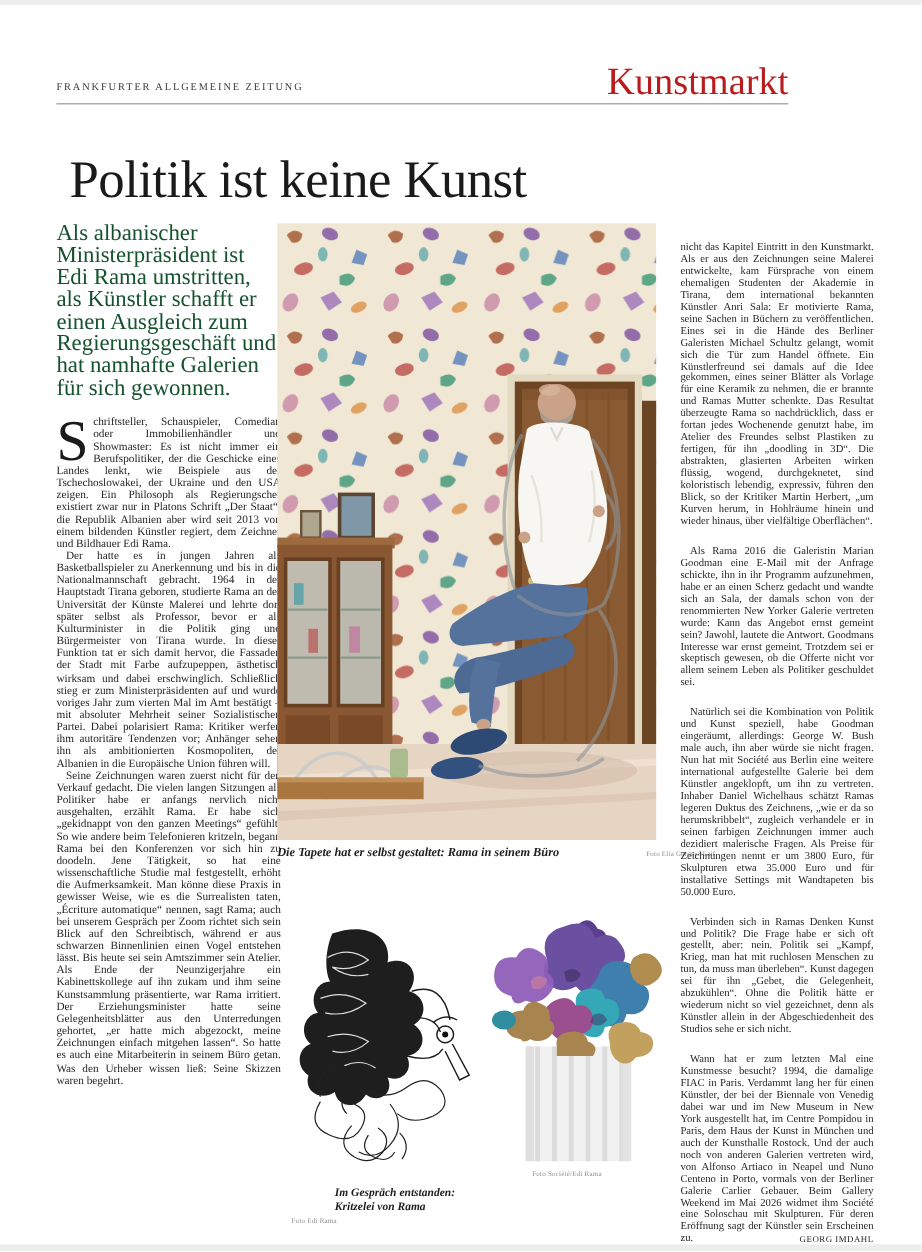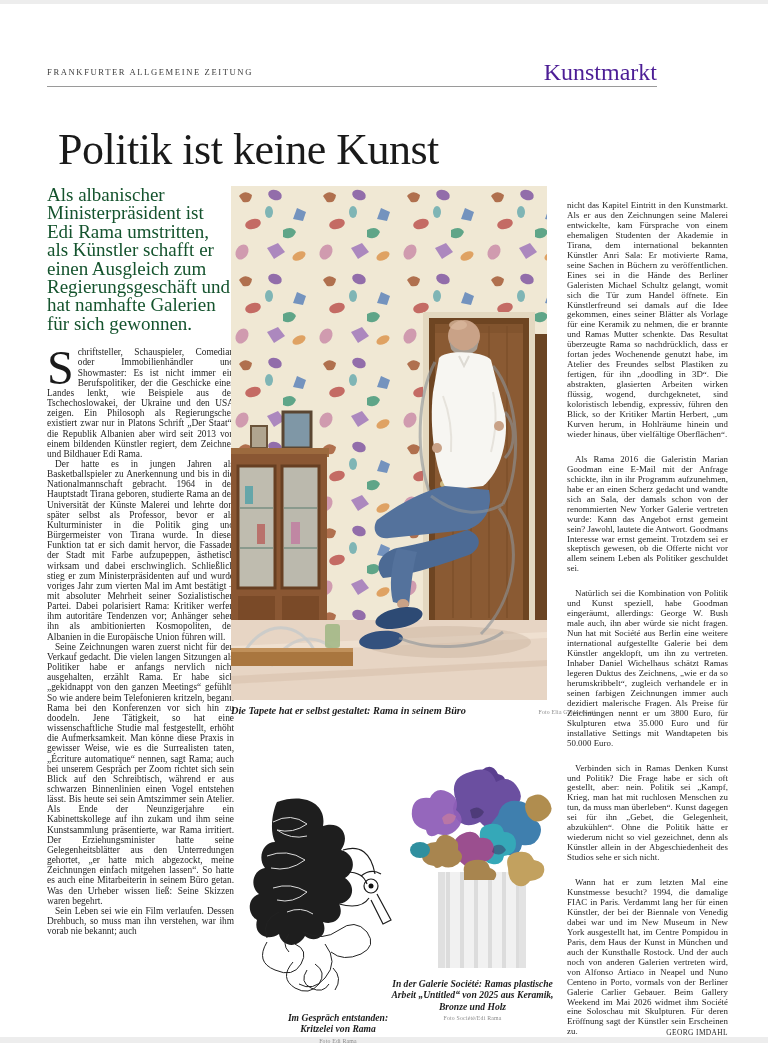--- a/index.html
+++ b/index.html
@@ -4,21 +4,21 @@
 <style>
   html,body{margin:0;padding:0;background:#ffffff;}
   .page{position:relative;width:768px;height:1043px;background:#ffffff;overflow:hidden;
         font-family:"Liberation Serif", serif;color:#262626;padding-left:24px;}
   .edge-top{position:absolute;left:0;top:0;width:100%;height:4px;background:#ededed;}
   .edge-right{position:absolute;right:0;top:0;width:12px;height:100%;background:#ededed;}
   .edge-bottom{position:absolute;left:0;bottom:0;width:100%;height:6px;background:#ededed;}
 
   .masthead{position:absolute;left:47px;top:46px;width:610px;height:36px;}
   .paper-name{position:absolute;left:0;bottom:5px;font-size:8.6px;letter-spacing:1.6px;color:#3c3c3c;}
-  .section-name{position:absolute;right:0;bottom:-4px;font-size:24px;color:#4c1d95;}
+  .section-name{position:absolute;right:0;bottom:-4px;font-size:32px;color:#b91c1c;}
   .rule{position:absolute;left:47px;top:86px;width:610px;height:1px;background:#9a9a9a;}
 
   .headline{position:absolute;left:46px;top:112px;margin:12px;font-size:44px;font-weight:400;
             letter-spacing:-0.5px;color:#1a1a1a;}
 
   .col{position:absolute;top:186px;}
   .col-left{left:47px;width:187px;}
   .col-right{left:567px;width:161px;}
   .standfirst{margin:0 0 14px 0;font-size:19px;line-height:18.4px;color:#14532d;}
   .body{margin:0;font-size:9.4px;line-height:10.15px;text-align:justify;color:#262626;}
@@ -27,21 +27,21 @@
   .dropcap{float:left;font-size:48px;line-height:37px;padding:2px 4px 0 0;color:#1a1a1a;}
   .byline{float:right;font-size:7.4px;letter-spacing:0.4px;color:#1f1f1f;padding-top:1px;}
 
   figure{margin:0;padding:0;}
   .figure-main{position:absolute;left:231px;top:186px;width:365px;}
   .figure-main svg{display:block;}
   .figcap-row{margin-top:5px;display:flex;justify-content:space-between;align-items:baseline;}
   .cap{font-size:10.3px;font-style:italic;font-weight:bold;color:#1d1d1d;}
   .credit{font-size:5.8px;color:#8c8c8c;letter-spacing:0.2px;white-space:nowrap;}
 
-  .figure-sketch{position:absolute;left:243px;top:792px;width:190px;text-align:center;}
+  .figure-sketch{position:absolute;left:243px;top:768px;width:190px;text-align:left;}
   .figure-sculpt{position:absolute;left:390px;top:760px;width:165px;text-align:center;}
   .cap-center{display:block;margin:6px auto 0 auto;font-size:9.6px;line-height:11.4px;
               font-style:italic;font-weight:bold;color:#1d1d1d;}
   .figure-sketch .cap-center{max-width:118px;}
   .credit-center{display:block;margin-top:3px;font-size:5.8px;color:#8c8c8c;letter-spacing:0.2px;}
 </style>
 </head>
 <body>
 
 <div class="page">
@@ -55,21 +55,20 @@
   </header>
   <div class="rule"></div>
 
   <h1 class="headline">Politik ist keine Kunst</h1>
 
   <div class="col col-left">
     <p class="standfirst">Als albanischer Ministerpräsident ist Edi Rama umstritten, als Künstler schafft er einen Ausgleich zum Regierungsgeschäft und hat namhafte Galerien für sich gewonnen.</p>
     <p class="body"><span class="dropcap">S</span><span>chriftsteller, Schauspieler, Comedian oder Immobilienhändler und Showmaster: Es ist nicht immer ein Berufspolitiker, der die Geschicke eines Landes lenkt, wie Beispiele aus der Tschechoslowakei, der Ukraine und den USA zeigen. Ein Philosoph als Regierungschef existiert zwar nur in Platons Schrift „Der Staat“, die Republik Albanien aber wird seit 2013 von einem bildenden Künstler regiert, dem Zeichner und Bildhauer Edi Rama.</span></p>
     <p class="body indent">Der hatte es in jungen Jahren als Basketballspieler zu Anerkennung und bis in die Nationalmannschaft gebracht. 1964 in der Hauptstadt Tirana geboren, studierte Rama an der Universität der Künste Malerei und lehrte dort später selbst als Professor, bevor er als Kulturminister in die Politik ging und Bürgermeister von Tirana wurde. In dieser Funktion tat er sich damit hervor, die Fassaden der Stadt mit Farbe aufzupeppen, ästhetisch wirksam und dabei erschwinglich. Schließlich stieg er zum Ministerpräsidenten auf und wurde voriges Jahr zum vierten Mal im Amt bestätigt – mit absoluter Mehrheit seiner Sozialistischen Partei. Dabei polarisiert Rama: Kritiker werfen ihm autoritäre Tendenzen vor; Anhänger sehen ihn als ambitionierten Kosmopoliten, der Albanien in die Europäische Union führen will.</p>
     <p class="body indent">Seine Zeichnungen waren zuerst nicht für den Verkauf gedacht. Die vielen langen Sitzungen als Politiker habe er anfangs nervlich nicht ausgehalten, erzählt Rama. Er habe sich „gekidnappt von den ganzen Meetings“ gefühlt. So wie andere beim Telefonieren kritzeln, begann Rama bei den Konferenzen vor sich hin zu doodeln. Jene Tätigkeit, so hat eine wissenschaftliche Studie mal festgestellt, erhöht die Aufmerksamkeit. Man könne diese Praxis in gewisser Weise, wie es die Surrealisten taten, „Écriture automatique“ nennen, sagt Rama; auch bei unserem Gespräch per Zoom richtet sich sein Blick auf den Schreibtisch, während er aus schwarzen Binnenlinien einen Vogel entstehen lässt. Bis heute sei sein Amtszimmer sein Atelier. Als Ende der Neunzigerjahre ein Kabinettskollege auf ihn zukam und ihm seine Kunstsammlung präsentierte, war Rama irritiert. Der Erziehungsminister hatte seine Gelegenheitsblätter aus den Unterredungen gehortet, „er hatte mich abgezockt, meine Zeichnungen einfach mitgehen lassen“. So hatte es auch eine Mitarbeiterin in seinem Büro getan. Was den Urheber wissen ließ: Seine Skizzen waren begehrt.</p>
-    <p class="body indent">Sein Leben sei wie ein Film verlaufen. Dessen Drehbuch, so muss man ihn verstehen, war ihm vorab nie bekannt; auch</p>
   </div>
 
   <figure class="figure-main">
     <svg width="316" height="514" viewBox="0 0 316 514" role="img">
       <defs>
         <pattern id="wp" width="84" height="84" patternUnits="userSpaceOnUse">
           <rect width="84" height="84" fill="#f0e8d4"></rect>
           <path d="M8,10 q6,-7 13,-1 q-1,9 -9,7 z" fill="#a0522d" opacity="0.8"></path>
           <ellipse cx="44" cy="9" rx="7" ry="5" fill="#7a4fa0" opacity="0.8" transform="rotate(20 44 9)"></ellipse>
           <path d="M66,22 l9,4 -3,9 -10,-2 z" fill="#3f6fb5" opacity="0.7"></path>
@@ -238,17 +237,16 @@
         <path d="M44,106 q-14,-2 -12,-14 q2,-10 14,-10 q4,-10 14,-6 q10,4 8,14 q8,6 0,14 q-8,6 -16,2 q-6,4 -8,0 z" fill="#a8854f"></path>
         <path d="M118,108 q-4,-14 10,-16 q12,-2 16,8 q12,2 10,12 q-2,8 -14,9 q-6,8 -14,4 q-8,-4 -8,-17 z" fill="#c2a15f"></path>
         <ellipse cx="30" cy="90" rx="10" ry="8" fill="#2f8f9f"></ellipse>
         <path d="M74,112 q-2,-10 10,-12 q14,-2 16,8 q10,4 4,12 l-30,0 z" fill="#a8854f"></path>
         <path d="M80,50 q8,-6 14,2 q-4,8 -12,6 z" fill="#3a2f5f" opacity="0.6"></path>
         <path d="M104,86 q8,-4 12,4 q-6,8 -14,2 z" fill="#3a2f5f" opacity="0.5"></path>
         <path d="M52,58 q6,-8 14,-2 q-2,10 -12,8 z" fill="#c27ba0" opacity="0.8"></path>
       </g>
     </svg>
     <figcaption>
-      <span class="cap-center">In der Galerie Société: Ramas plastische Arbeit „Untitled“ von 2025 aus Keramik, Bronze und Holz</span>
       <span class="credit-center">Foto Société/Edi Rama</span>
     </figcaption>
   </figure>
 </div>
 
 </body></html>

